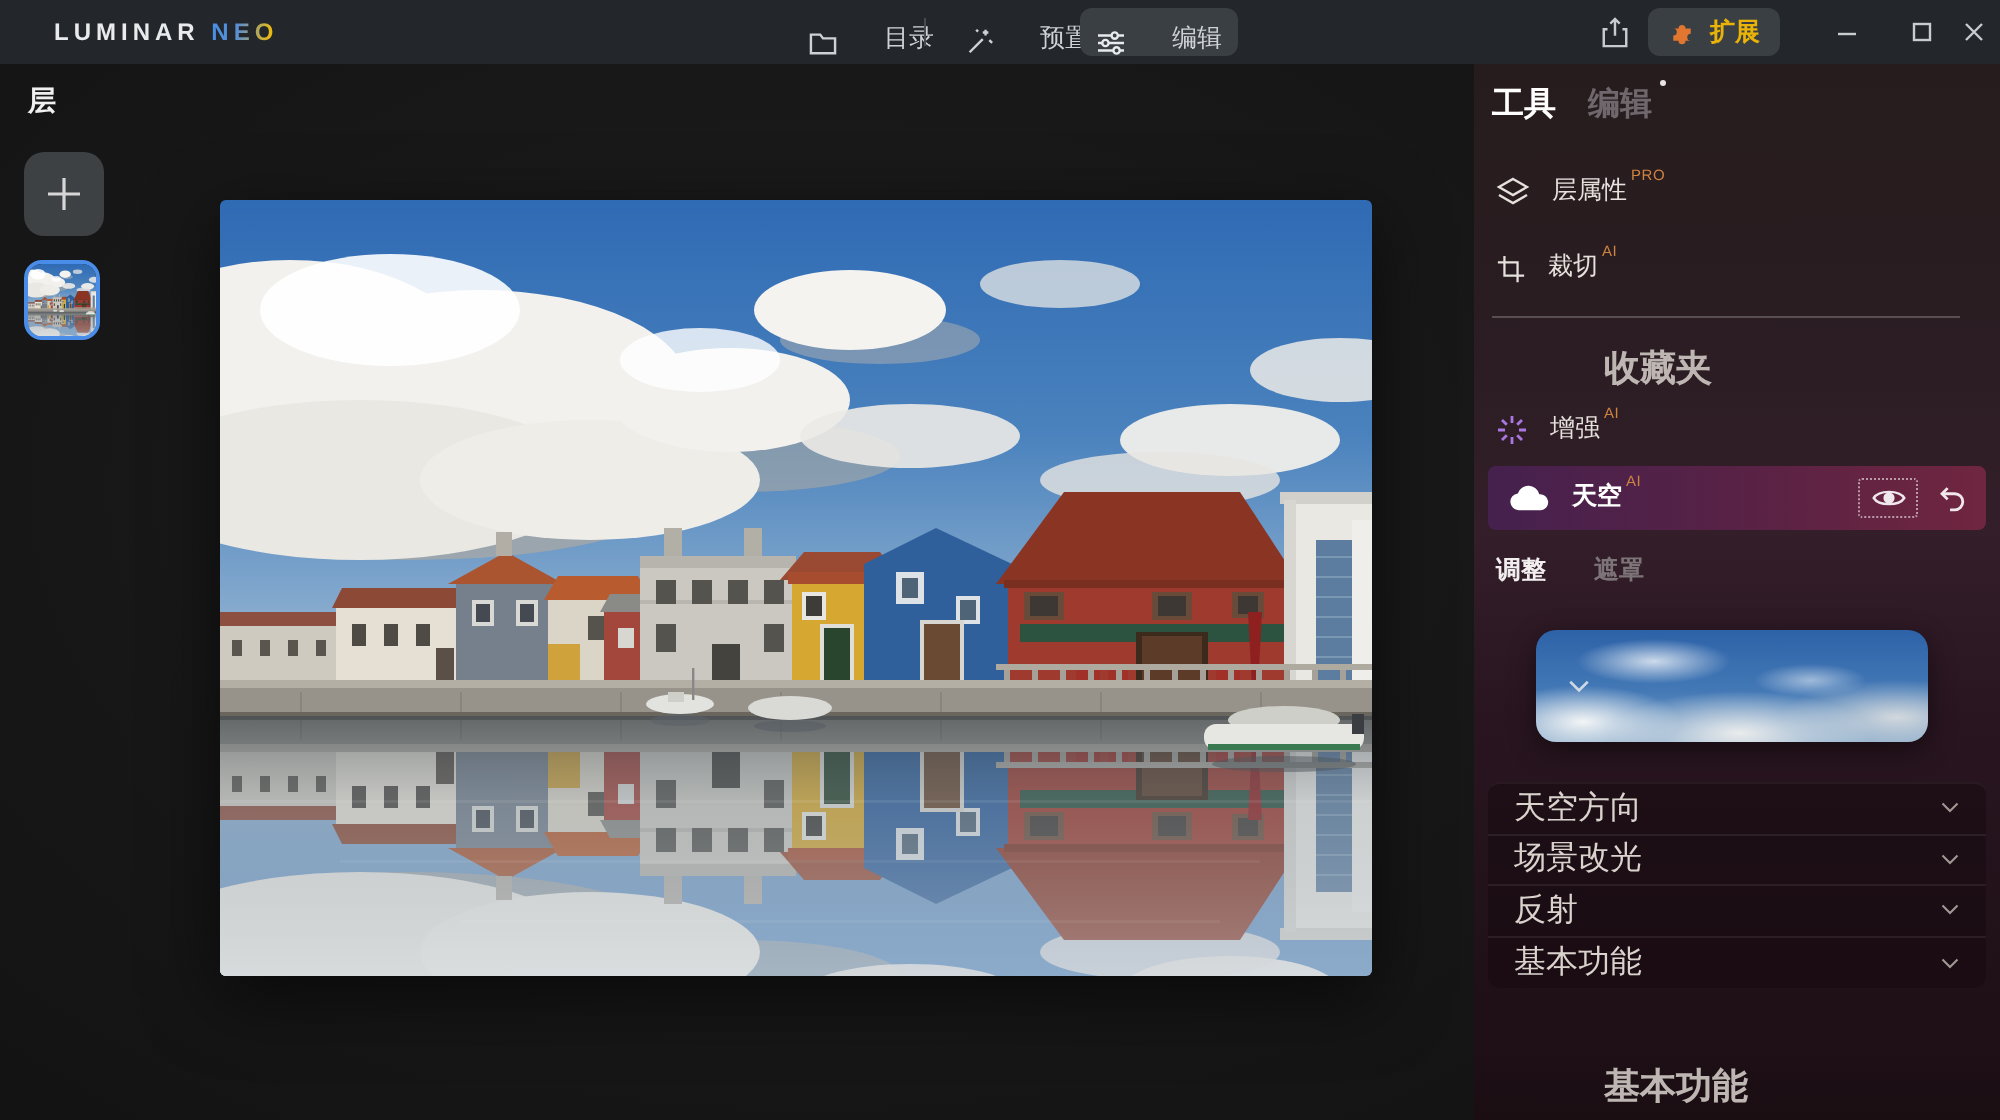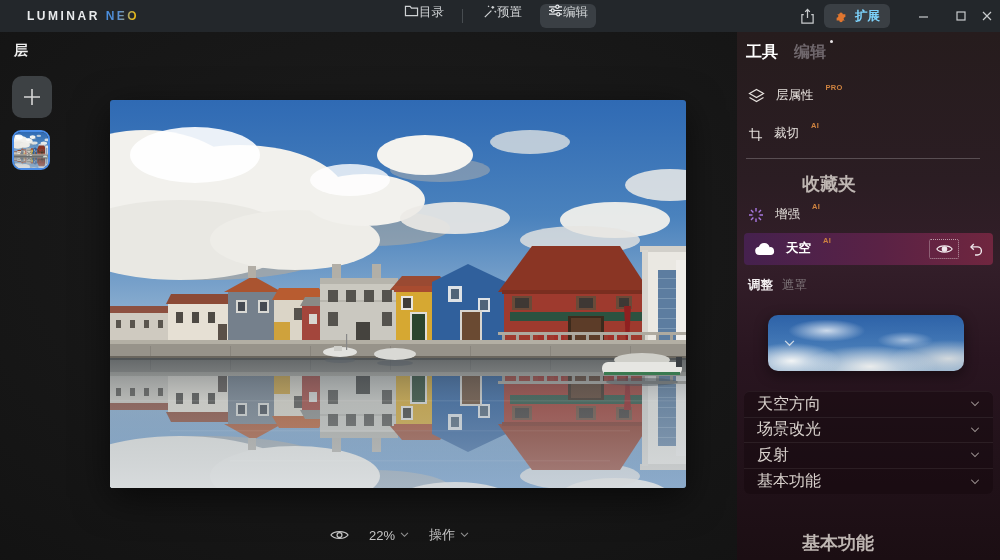--- a/index.html
+++ b/index.html
@@ -7,29 +7,29 @@
     font-family:"Liberation Sans","DejaVu Sans",sans-serif; }
   .stage { position:relative; width:1000px; height:436px; background:#161616; }
 
   
   .topbar { position:absolute; left:0; top:0; width:1000px; height:32px;
     background:#23272b; z-index:9; }
   .logo { position:absolute; left:27px; top:9px; font-size:12px; font-weight:bold;
     letter-spacing:2.5px; color:#e8eaec; }
   .logo .neo { background:linear-gradient(100deg,#4a8fe0 10%,#5b8fd0 40%,#e8b814 85%);
     -webkit-background-clip:text; background-clip:text; color:transparent; }
-  .top-tab { position:absolute; top:4px; height:24px; display:flex; align-items:flex-start;
-    gap:0; color:#cfd2d4; font-size:12.5px; padding:0 8px; border-radius:6px; cursor:default; }
+  .top-tab { position:absolute; top:4px; height:24px; display:flex; align-items:flex-end;
+    gap:23px; color:#cfd2d4; font-size:12.5px; padding:0 8px; border-radius:6px; cursor:default; }
   .top-tab.active { background:#3a3f44; }
   .tab-sep { position:absolute; left:462px; top:9px; width:1px; height:14px; background:#474c50; }
   .share-btn { position:absolute; left:796px; top:6px; width:22px; height:21px;
     display:flex; align-items:center; justify-content:center; }
   .ext-btn { position:absolute; left:824px; top:4px; height:24px; padding:0 10px;
     background:#3a3f44; border-radius:6px; display:flex; align-items:center; gap:7px;
-    color:#7dd3fc; font-size:12.5px; font-weight:bold; }
+    color:#eab308; font-size:12.5px; font-weight:bold; }
   .winctl { position:absolute; top:0; width:30px; height:32px; display:flex;
     align-items:center; justify-content:center; color:#c9ccce; }
   .winctl.min { left:908px; } .winctl.max { left:946px; } .winctl.close { left:972px; }
 
   
   .canvas { position:absolute; left:0; top:32px; width:737px; height:528px;
     background:radial-gradient(ellipse 900px 600px at 55% 40%, #1d1d1d 0%, #151515 55%, #0e0e0e 100%); }
   .photo-wrap { position:absolute; left:110px; top:68px; width:576px; height:388px;
     border-radius:3px; overflow:hidden; box-shadow:0 10px 36px rgba(0,0,0,.6); }
   .photo-wrap svg { display:block; width:576px; height:388px; }
@@ -53,35 +53,35 @@
   
   .rpanel { position:absolute; left:737px; top:32px; width:263px; height:528px; z-index:8;
     background:linear-gradient(180deg,#261c1d 0%, #2b1d23 28%, #331e29 44%, #291520 62%, #22121a 80%, #1b0e13 100%); }
   .rp-header { position:absolute; left:9px; top:10px; display:flex; gap:16px; align-items:baseline; }
   .rp-tools { color:#fff; font-size:16px; font-weight:bold;font-family:Liberation Serif, serif; }
   .rp-edit { color:#6f676c; font-size:16px; font-weight:bold; position:relative; }
   .rp-edit .dot { position:absolute; right:-7px; top:-2px; width:3px; height:3px;
     border-radius:50%; background:#e8e4e6; }
   .tool-row { position:absolute; left:11px; display:flex; align-items:center; gap:11px;
     color:#e6e1dd; font-size:12.5px; height:22px; }
-  .badge { color:#cf8340; font-size:7.5px; font-weight:bold; margin-left:12px;
+  .badge { color:#cf8340; font-size:7.5px; font-weight:normal; margin-left:2px;
     position:relative; top:-4px; letter-spacing:.3px; }
   .rp-divider { position:absolute; left:9px; top:126px; width:234px; height:1px;
     background:rgba(255,255,255,.22); }
   .rp-subhead { position:absolute; left:25px; color:#beb6b2; font-size:18px; font-weight:bold;padding-left:40px; }
   .sky-row { position:absolute; left:7px; top:201px; width:249px; height:32px; border-radius:4px;
     background:linear-gradient(90deg,#45214e 0%, #5a2245 55%, #70263f 100%);
     display:flex; align-items:center; padding:0 10px; color:#fff; font-size:12.5px; }
   .sky-row .lbl { margin-left:11px; font-weight:bold; }
   .sky-row .spacer { flex:1; }
   .eye-box { width:30px; height:20px; border:1px dotted rgba(255,255,255,.55); border-radius:2px;
     display:flex; align-items:center; justify-content:center; margin-right:9px; }
-  .subtabs { position:absolute; left:11px; top:245px; display:flex; gap:9px; font-size:12.5px; }
+  .subtabs { position:absolute; left:11px; top:245px; display:flex; gap:24px; font-size:12.5px; }
   .subtab-on { color:#f2eef0; font-weight:bold; }
-  .subtab-off { color:#7d7478; font-weight:normal; }
+  .subtab-off { color:#7d7478; font-weight:bold; }
   .preset { position:absolute; left:31px; top:283px; width:196px; height:56px; border-radius:10px;
     display:flex; align-items:center; padding:0 12px 0 16px; box-shadow:0 4px 14px rgba(0,0,0,.45);
     background:
       radial-gradient(ellipse 70px 26px at 12% 82%, rgba(250,250,248,.95), rgba(255,255,255,0) 70%),
       radial-gradient(ellipse 95px 30px at 52% 92%, rgba(240,240,238,.95), rgba(255,255,255,0) 70%),
       radial-gradient(ellipse 80px 26px at 92% 78%, rgba(222,224,224,.9), rgba(255,255,255,0) 72%),
       radial-gradient(ellipse 55px 16px at 30% 28%, rgba(255,255,255,.75), rgba(255,255,255,0) 70%),
       radial-gradient(ellipse 40px 12px at 70% 45%, rgba(255,255,255,.5), rgba(255,255,255,0) 70%),
       linear-gradient(180deg,#2d62a8 0%, #4479b6 55%, #85a8c9 100%); }
   .preset .name { color:#fff; font-size:13px; text-shadow:0 1px 3px rgba(0,0,0,.6); flex:1; }
@@ -346,42 +346,20 @@
           <path d="M10 2 v16 M2 10 h16" stroke="#d6d6d6" stroke-width="1.6"></path>
         </svg>
     </div>
     <div class="layer-thumb">
       <svg viewBox="0 0 576 388" preserveAspectRatio="none">
           <use href="#photo-all"></use>
         </svg>
     </div>
   </div>
 
-  <div class="bottombar">
-    <div class="bb-group">
-      <svg class="ic" width="19" height="14" viewBox="0 0 20 14">
-          <g stroke="#c6c6c6" stroke-width="1.3" fill="none">
-            <path d="M1 7 C4 2.2 16 2.2 19 7 C16 11.8 4 11.8 1 7 z"></path>
-            <circle cx="10" cy="7" r="2.6"></circle>
-          </g>
-        </svg>
-    </div>
-    <div class="bb-group">
-      <span>22%</span>
-      <svg class="ic chev" width="9" height="6" viewBox="0 0 10 7">
-          <path d="M1 1 L5 5 L9 1" stroke="#b0b0b0" stroke-width="1.3" fill="none"></path>
-        </svg>
-    </div>
-    <div class="bb-group">
-      <span>操作</span>
-      <svg class="ic chev" width="9" height="6" viewBox="0 0 10 7">
-          <path d="M1 1 L5 5 L9 1" stroke="#b0b0b0" stroke-width="1.3" fill="none"></path>
-        </svg>
-    </div>
-  </div>
 
   <div class="rpanel">
     <div class="rp-header">
       <span class="rp-tools">工具</span>
       <span class="rp-edit"><span>编辑</span><span class="dot"></span></span>
     </div>
 
     <div class="tool-row" style="top:53px;">
       <svg class="ic" width="17" height="16" viewBox="0 0 17 16">
           <g stroke="#e6e1dd" stroke-width="1.2" fill="none">

